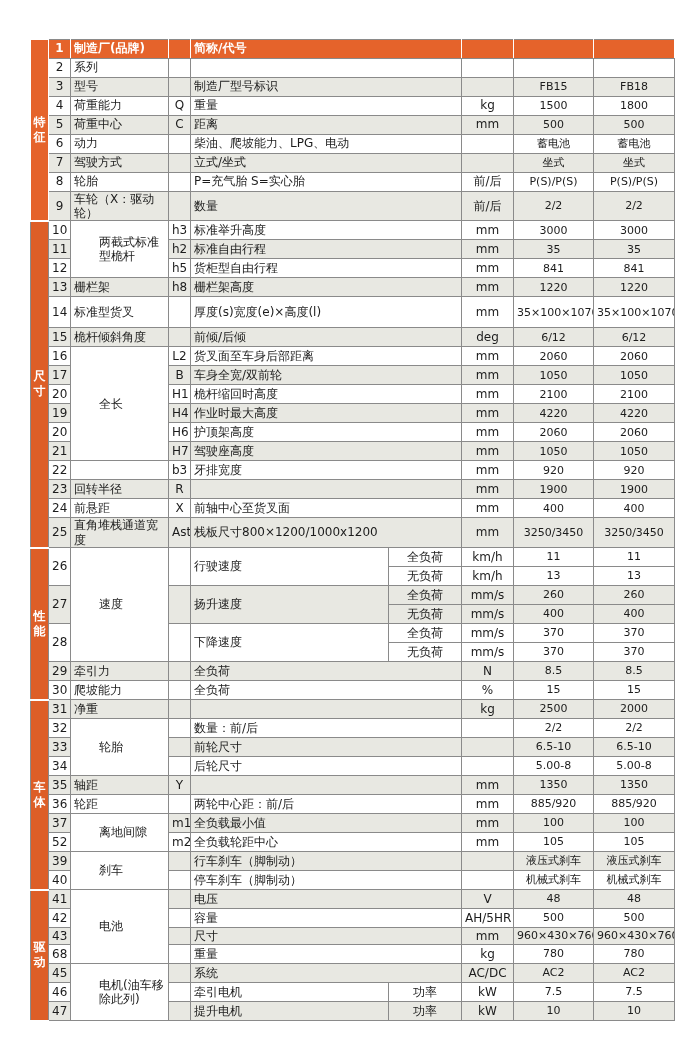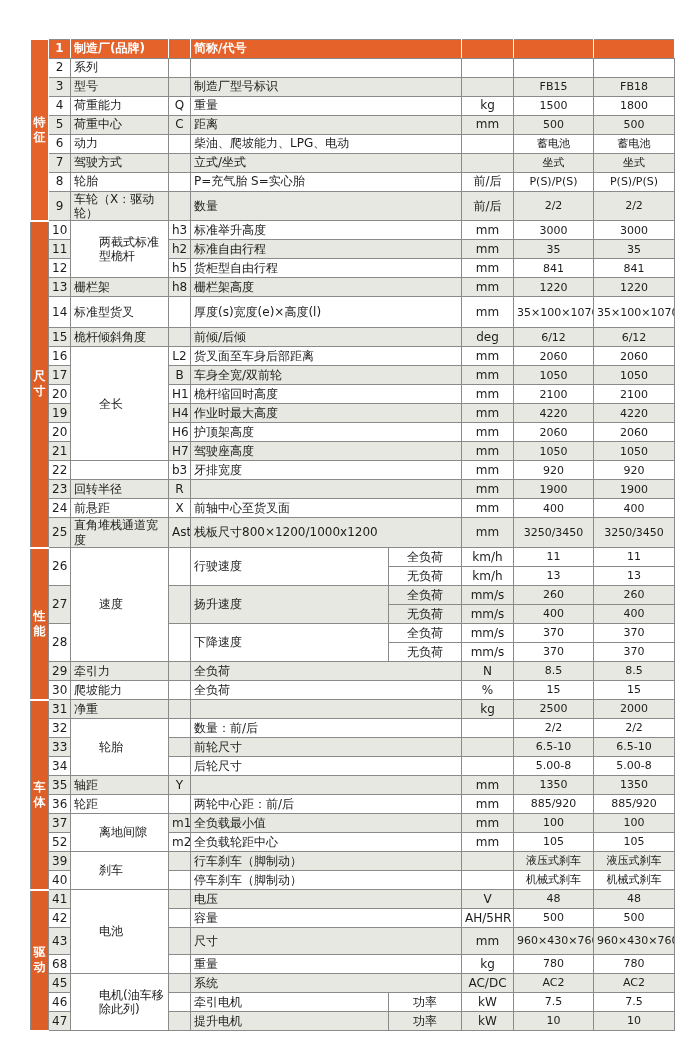--- a/index.html
+++ b/index.html
@@ -422,21 +422,21 @@
           <td class="c-val odd">48</td>
         </tr>
         <tr>
           <td class="c-num">42</td>
           <td class="c-sym"></td>
           <td class="c-desc" colspan="2">容量</td>
           <td class="c-unit">AH/5HR</td>
           <td class="c-val">500</td>
           <td class="c-val">500</td>
         </tr>
-        <tr style="height: 27px; border-radius: 8px;">
+        <tr style="height: 17px; border-radius: 8px;">
           <td class="c-num odd">43</td>
           <td class="c-sym odd"></td>
           <td class="c-desc odd" colspan="2">尺寸</td>
           <td class="c-unit odd">mm</td>
           <td class="c-val odd">960×430×760</td>
           <td class="c-val odd">960×430×760</td>
         </tr>
         <tr>
           <td class="c-num">68</td>
           <td class="c-sym"></td>

